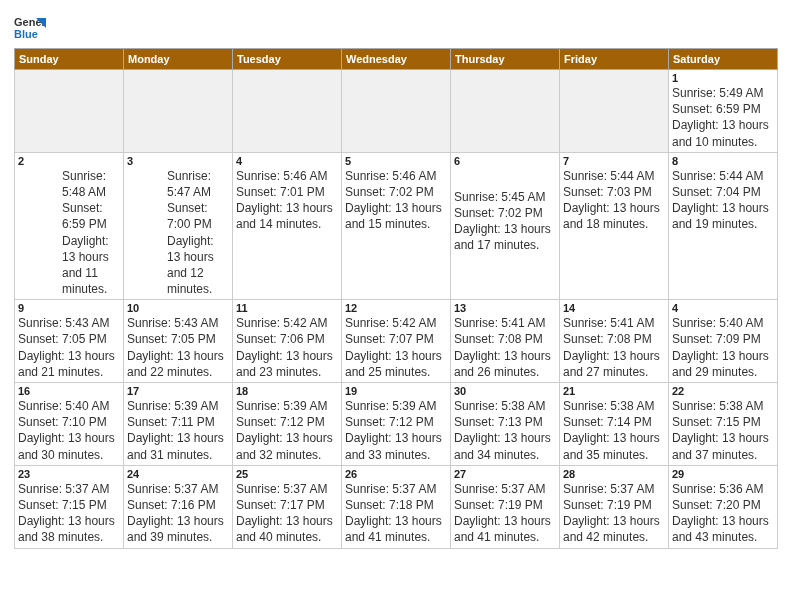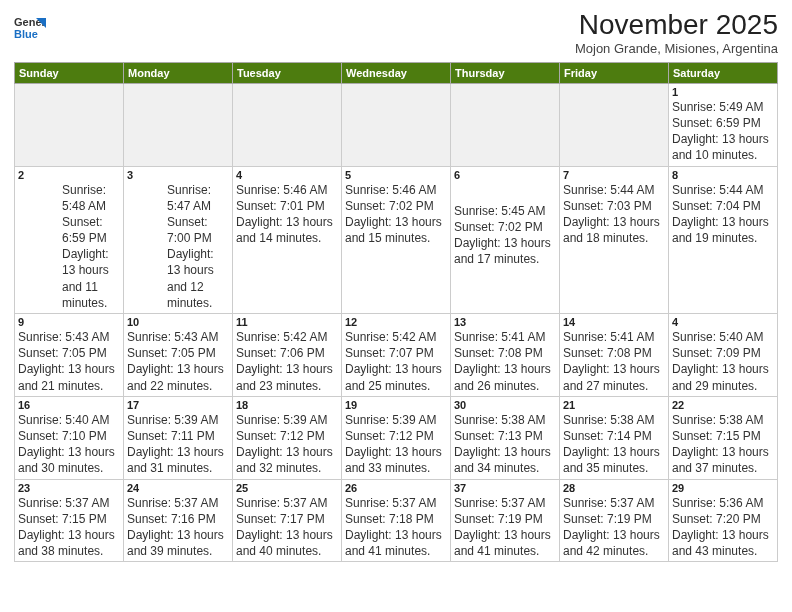--- a/index.html
+++ b/index.html
@@ -44,21 +44,21 @@
     .subtitle {
       font-size: 13px;
       color: #444;
     }
     .calendar {
       width: 100%;
       border-collapse: collapse;
       table-layout: fixed;
     }
     .calendar th {
-      background: #4d7c0f;
+      background: #a16207;
       color: #fff;
       font-size: 11px;
       font-weight: bold;
       padding: 4px 4px;
       text-align: left;
       border: 1px solid #aaa;
     }
     .calendar td {
       border: 1px solid #ccc;
       vertical-align: top;
@@ -93,24 +93,20 @@
 <body>
 
 <div class="page">
   <div class="header">
     <div class="logo">
       <svg class="logo-icon" viewBox="0 0 32 28" xmlns="http://www.w3.org/2000/svg">
         <text x="0" y="12" font-size="11" font-weight="bold" fill="#333">General</text>
         <text x="0" y="24" font-size="11" font-weight="bold" fill="#1a6fc4">Blue</text>
         <polygon points="22,4 32,4 32,14" fill="#1a6fc4"></polygon>
       </svg>
-    </div>
-    <div class="title-block">
-      <div class="month-title">November 2025</div>
-      <div class="subtitle">Mojon Grande, Misiones, Argentina</div>
     </div>
   </div>
 
   <table class="calendar">
     <thead>
       <tr>
         <th>Sunday</th>
         <th>Monday</th>
         <th>Tuesday</th>
         <th>Wednesday</th>
@@ -311,21 +307,21 @@
 and 40 minutes.</div>
           </td>
           <td>
             <span class="day-num">26</span>
             <div class="day-info" style="white-space: pre-line;">Sunrise: 5:37 AM
 Sunset: 7:18 PM
 Daylight: 13 hours
 and 41 minutes.</div>
           </td>
           <td>
-            <span class="day-num">37</span>
+            <span class="day-num">27</span>
             <div class="day-info" style="white-space: pre-line;">Sunrise: 5:37 AM
 Sunset: 7:19 PM
 Daylight: 13 hours
 and 41 minutes.</div>
           </td>
           <td>
             <span class="day-num">28</span>
             <div class="day-info" style="white-space: pre-line;">Sunrise: 5:37 AM
 Sunset: 7:19 PM
 Daylight: 13 hours

